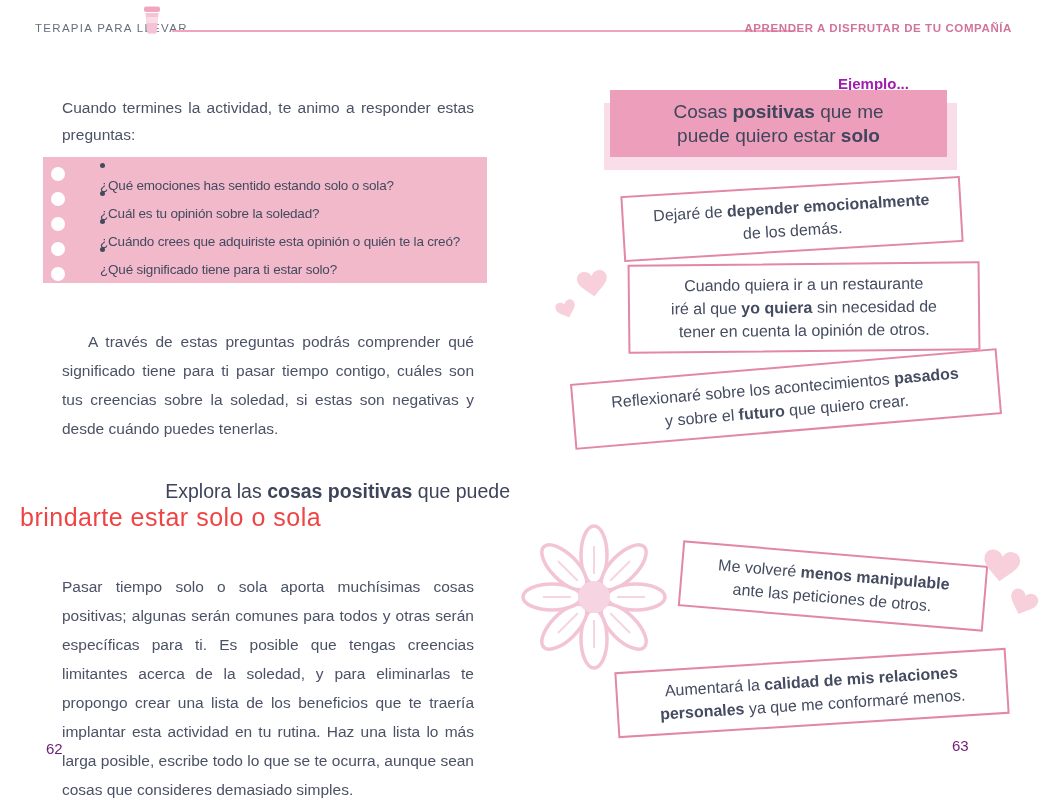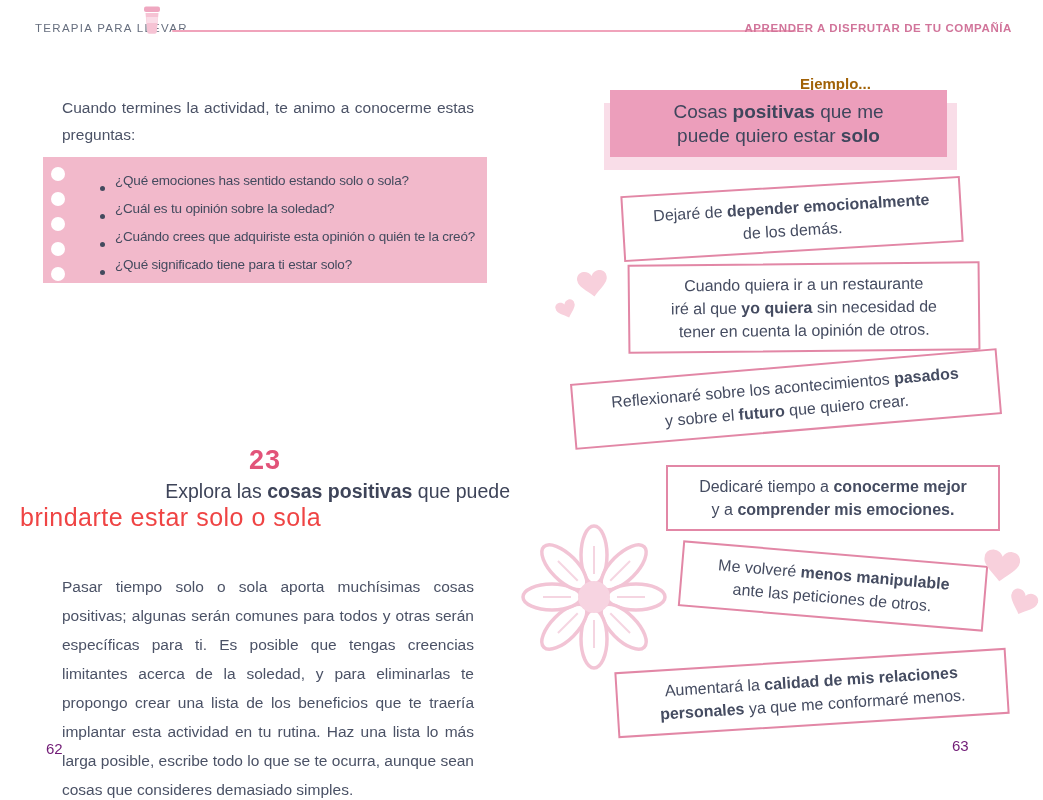--- a/index.html
+++ b/index.html
@@ -14,35 +14,35 @@
   .hdr-left{position:absolute;left:35px;top:22px;font-size:11.5px;letter-spacing:1.3px;color:#666e7e;}
   .hdr-right{position:absolute;right:31px;top:22px;font-size:11.5px;font-weight:bold;letter-spacing:.6px;color:#d1749a;}
   .hdr-cup{position:absolute;left:141px;top:5px;}
   .hdr-line{position:absolute;left:172px;top:30px;width:624px;height:2px;background:#f0a3bb;border-radius:2px;}
 
   
   .intro{position:absolute;left:62px;top:78px;width:412px;font-size:15.5px;line-height:27px;text-align:justify;}
   .qbox{position:absolute;left:43px;top:157px;width:444px;height:126px;background:#f2b9cb;}
   .qbox .hole{position:absolute;left:8px;width:14px;height:14px;border-radius:50%;background:#ffffff;}
   .q-list{position:absolute;left:57px;top:10px;right:8px;}
-  .q-row{display:flex;align-items:flex-end;height:28px;line-height:28px;white-space:nowrap;}
+  .q-row{display:flex;align-items:flex-start;height:28px;line-height:28px;white-space:nowrap;flex-direction:column;}
   .q-bullet{flex:0 0 auto;width:5px;height:5px;border-radius:50%;background:#434a5e;margin-right:10px;position:relative;top:-4px;}
   .q-text{font-size:13.5px;letter-spacing:-.2px;color:#434a5e;}
   .reflection{position:absolute;left:62px;top:311px;width:412px;font-size:15.5px;line-height:29px;text-align:justify;text-indent:26px;}
   .ex-number{position:absolute;left:40px;top:445px;width:450px;text-align:center;font-size:27px;font-weight:bold;color:#e25379;letter-spacing:1px;}
   .ex-title1{position:absolute;left:20px;top:480px;width:490px;text-align:right;font-size:19.5px;color:#3e4459;}
   .ex-title1 b{font-weight:bold;}
   .ex-title2{position:absolute;left:20px;top:503px;width:490px;text-align:left;font-size:25px;font-weight:normal;letter-spacing:.5px;color:#ef4444;}
   .body-par{position:absolute;left:62px;top:556px;width:412px;font-size:15.5px;line-height:29px;text-align:justify;}
   .pnum{position:absolute;font-size:15px;color:#701a75;}
   .pnum-left{left:46px;top:740px;}
   .pnum-right{left:952px;top:737px;}
 
   
-  .example-label{position:absolute;left:800px;top:75px;width:147px;text-align:left;font-size:15px;font-weight:bold;color:#a16207;}
+  .example-label{position:absolute;left:800px;top:75px;width:147px;text-align:center;font-size:15px;font-weight:bold;color:#a21caf;}
   .title-box-wrap{position:absolute;left:610px;top:90px;width:337px;height:67px;}
   .title-box-shadow{position:absolute;left:-6px;right:-10px;top:13px;bottom:-13px;background:#f9dde8;}
   .title-box{position:absolute;inset:0;background:#ec9ebb;display:flex;flex-direction:column;justify-content:center;}
   .title-box .tline{text-align:center;font-size:19px;line-height:24px;color:#3f465c;white-space:nowrap;}
   .tline b{font-weight:bold;}
 
   .card{position:absolute;background:#ffffff;border:2px solid #e287a6;padding:8px 10px;color:#454c61;}
   .card .tline{text-align:center;font-size:16px;line-height:23px;white-space:nowrap;}
   .card1{left:622px;top:186px;width:316px;transform:rotate(-3.4deg);}
   .card2{left:628px;top:263px;width:328px;transform:rotate(-0.6deg);}
@@ -67,21 +67,21 @@
   <span class="hdr-cup">
     <svg width="22" height="30" viewBox="0 0 22 30">
       <rect x="3" y="1.5" width="16" height="5.5" rx="2" fill="#efa7c0"></rect>
       <path d="M4.5 8 L17.5 8 L15.8 27 Q15.6 28.8 13.8 28.8 L8.2 28.8 Q6.4 28.8 6.2 27 Z" fill="#f6c3d4"></path>
       <rect x="5.4" y="12" width="11.4" height="6" fill="#fadce7"></rect>
     </svg>
   </span>
   <span class="hdr-line"></span>
   <span class="hdr-right">APRENDER A DISFRUTAR DE TU COMPAÑÍA</span>
 
-  <p class="intro">Cuando termines la actividad, te animo a conocerme estas preguntas:</p>
+  <p class="intro">Cuando termines la actividad, te animo a responder estas preguntas:</p>
 
   <div class="qbox">
     <span class="hole" style="top:10px"></span>
     <span class="hole" style="top:35px"></span>
     <span class="hole" style="top:60px"></span>
     <span class="hole" style="top:85px"></span>
     <span class="hole" style="top:110px"></span>
     <div class="q-list">
       <div class="q-row">
         <span class="q-bullet"></span>
@@ -95,22 +95,22 @@
         <span class="q-bullet"></span>
         <span class="q-text">¿Cuándo crees que adquiriste esta opinión o quién te la creó?</span>
       </div>
       <div class="q-row">
         <span class="q-bullet"></span>
         <span class="q-text">¿Qué significado tiene para ti estar solo?</span>
       </div>
     </div>
   </div>
 
+  <p class="reflection">A través de estas preguntas podrás comprender qué significado tiene para ti pasar tiempo contigo, cuáles son tus creencias sobre la soledad, si estas son negativas y desde cuándo puedes tenerlas.</p>
 
-  <div class="ex-number">23</div>
   <div class="ex-title1">
       <div class="tline"><span>Explora las </span><b>cosas positivas</b><span> que puede</span></div>
     </div>
   <div class="ex-title2">brindarte estar solo o sola</div>
 
   <p class="body-par">Pasar tiempo solo o sola aporta muchísimas cosas positivas; algunas serán comunes para todos y otras serán específicas para ti. Es posible que tengas creencias limitantes acerca de la soledad, y para eliminarlas te propongo crear una lista de los beneficios que te traería implantar esta actividad en tu rutina. Haz una lista lo más larga posible, escribe todo lo que se te ocurra, aunque sean cosas que consideres demasiado simples.</p>
 
   <span class="pnum pnum-left">62</span>
 
   <div class="example-label">Ejemplo...</div>
@@ -128,24 +128,20 @@
       <div class="tline"><span>de los demás.</span></div>
     </div>
   <div class="card card2">
       <div class="tline"><span>Cuando quiera ir a un restaurante</span></div>
       <div class="tline"><span>iré al que </span><b>yo quiera</b><span> sin necesidad de</span></div>
       <div class="tline"><span>tener en cuenta la opinión de otros.</span></div>
     </div>
   <div class="card card3">
       <div class="tline"><span>Reflexionaré sobre los acontecimientos </span><b>pasados</b></div>
       <div class="tline"><span>y sobre el </span><b>futuro</b><span> que quiero crear.</span></div>
-    </div>
-  <div class="card card4">
-      <div class="tline"><span>Dedicaré tiempo a </span><b>conocerme mejor</b></div>
-      <div class="tline"><span>y a </span><b>comprender mis emociones.</b></div>
     </div>
   <div class="card card5">
       <div class="tline"><span>Me volveré </span><b>menos manipulable</b></div>
       <div class="tline"><span>ante las peticiones de otros.</span></div>
     </div>
   <div class="card card6">
       <div class="tline"><span>Aumentará la </span><b>calidad de mis relaciones</b></div>
       <div class="tline"><b>personales</b><span> ya que me conformaré menos.</span></div>
     </div>
 

